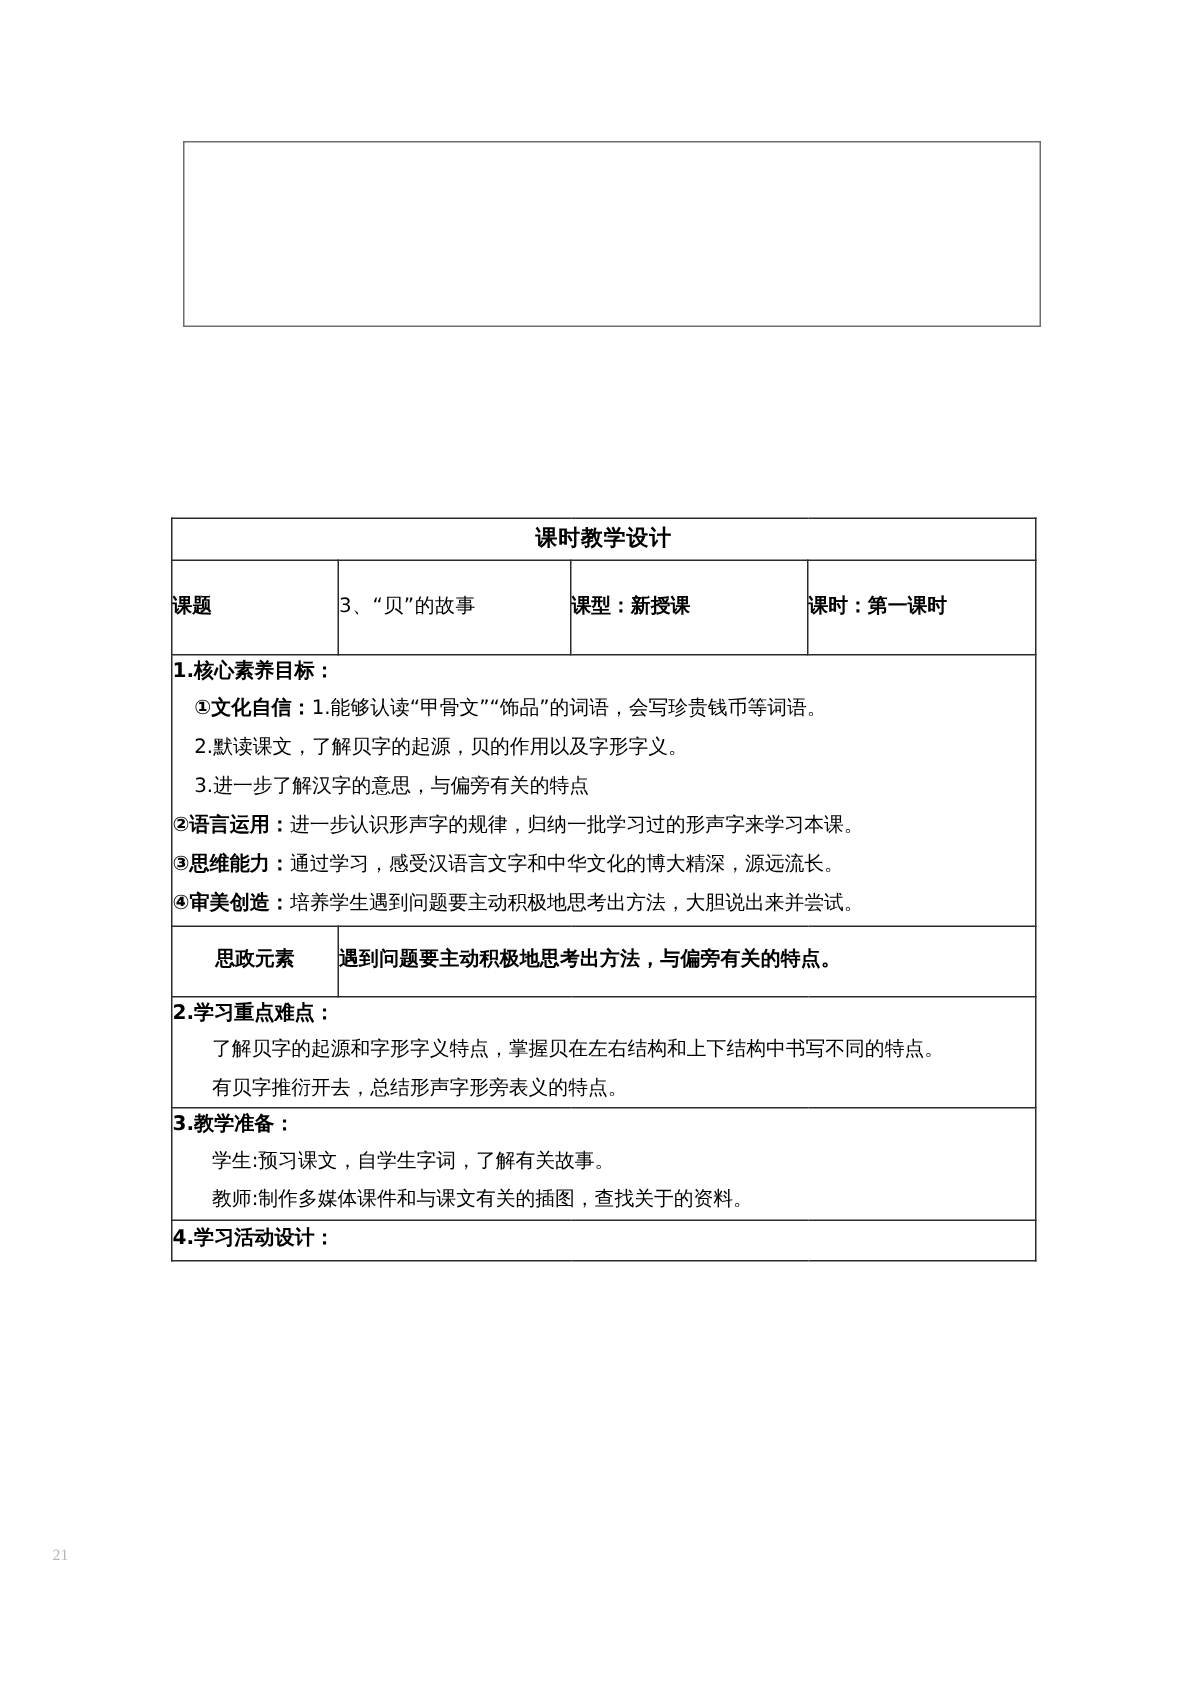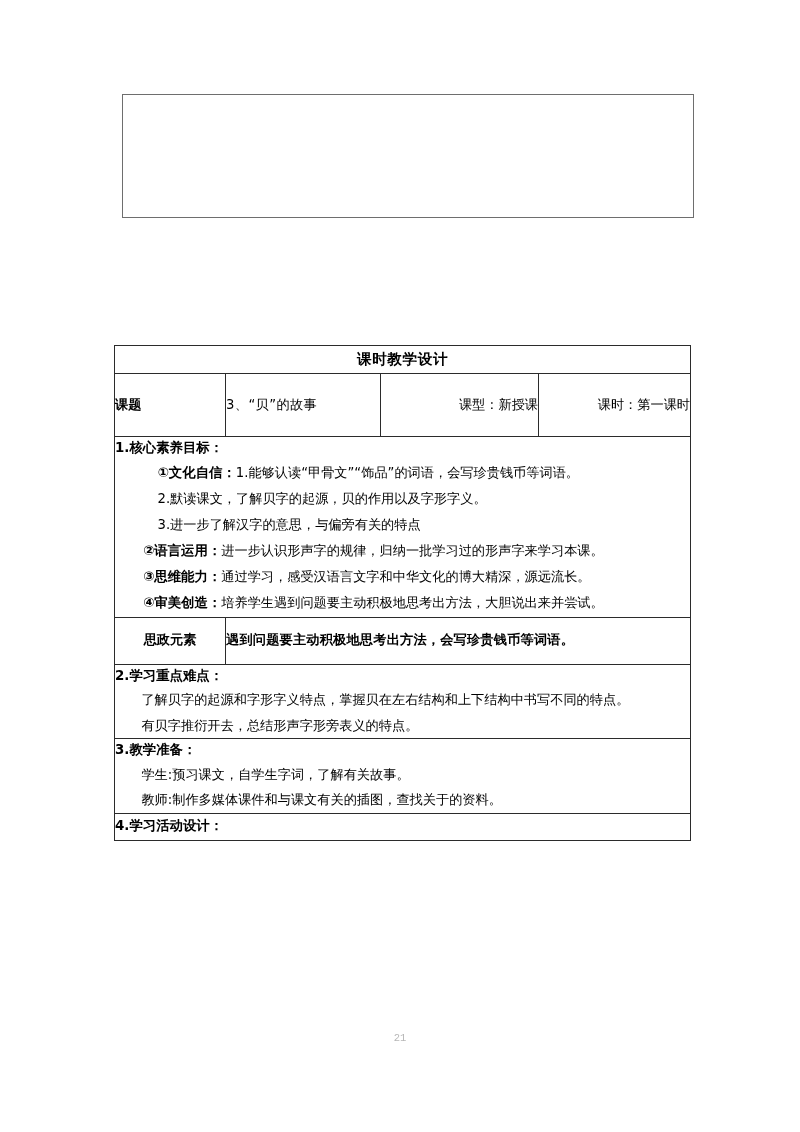--- a/index.html
+++ b/index.html
@@ -74,22 +74,22 @@
   }
   .cell-subject-name {
     font-weight: normal;
     font-size: 15.2px;
     padding: 6px 7px 0 7px;
     vertical-align: top;
     line-height: 1.65;
     letter-spacing: 0.4px;
   }
   .cell-centerbold {
-    text-align: right;
-    font-weight: normal;
+    text-align: left;
+    font-weight: bold;
     font-size: 13.6px;
     vertical-align: top;
     padding-top: 6px;
   }
 
   
   .row-schedule td { height: 28px; }
   .cell-schedule-label {
     padding-left: 8px;
     font-weight: bold;
@@ -119,21 +119,20 @@
   }
   .sec-line {
     font-size: 13.2px;
     line-height: 1.92;
     text-indent: 2em;
   }
   .goal-line {
     font-size: 13.2px;
     line-height: 1.96;
     text-indent: 1.1em;
-    margin-left: 28px;
   }
   .goal-line.flush { text-indent: 0; }
   .goal-line .lbl { font-weight: bold; font-size: 13.4px; }
 
   
   .row-sizheng td { height: 46px; }
   .cell-sizheng-label {
     text-align: center;
     font-weight: bold;
     font-size: 13.6px;
@@ -148,24 +147,25 @@
     padding: 6px 8px 0 12px;
     letter-spacing: 0.2px;
   }
 
   
   .page-number {
     position: absolute;
     left: 0;
     right: 0;
     top: 1032px;
-    text-align: center;
+    text-align: left;
     font-size: 10.5px;
     color: #b6b6b6;
-    font-family: Liberation Mono, monospace;
+    font-family: Liberation Serif, serif;
+    padding-left: 35px;
   }
 </style>
 </head>
 <body>
 
 <div class="page">
 
   <div class="header-box"></div>
 
   <table class="lesson-table">
@@ -209,21 +209,21 @@
             <span class="lbl">③思维能力：</span><span>通过学习，感受汉语言文字和中华文化的博大精深，源远流长。</span>
           </div>
           <div class="goal-line flush">
             <span class="lbl">④审美创造：</span><span>培养学生遇到问题要主动积极地思考出方法，大胆说出来并尝试。</span>
           </div>
         </td>
       </tr>
 
       <tr class="row-sizheng">
         <td class="cell-sizheng-label">思政元素</td>
-        <td colspan="3" class="cell-sizheng-text">遇到问题要主动积极地思考出方法，会写珍贵钱币等词语。</td>
+        <td colspan="3" class="cell-sizheng-text">遇到问题要主动积极地思考出方法，与偏旁有关的特点。</td>
       </tr>
 
       <tr>
         <td colspan="4" class="block-cell">
           <div class="sec-head">2.学习重点难点：</div>
           <div class="sec-line">了解贝字的起源和字形字义特点，掌握贝在左右结构和上下结构中书写不同的特点。</div>
           <div class="sec-line">有贝字推衍开去，总结形声字形旁表义的特点。</div>
         </td>
       </tr>
 

